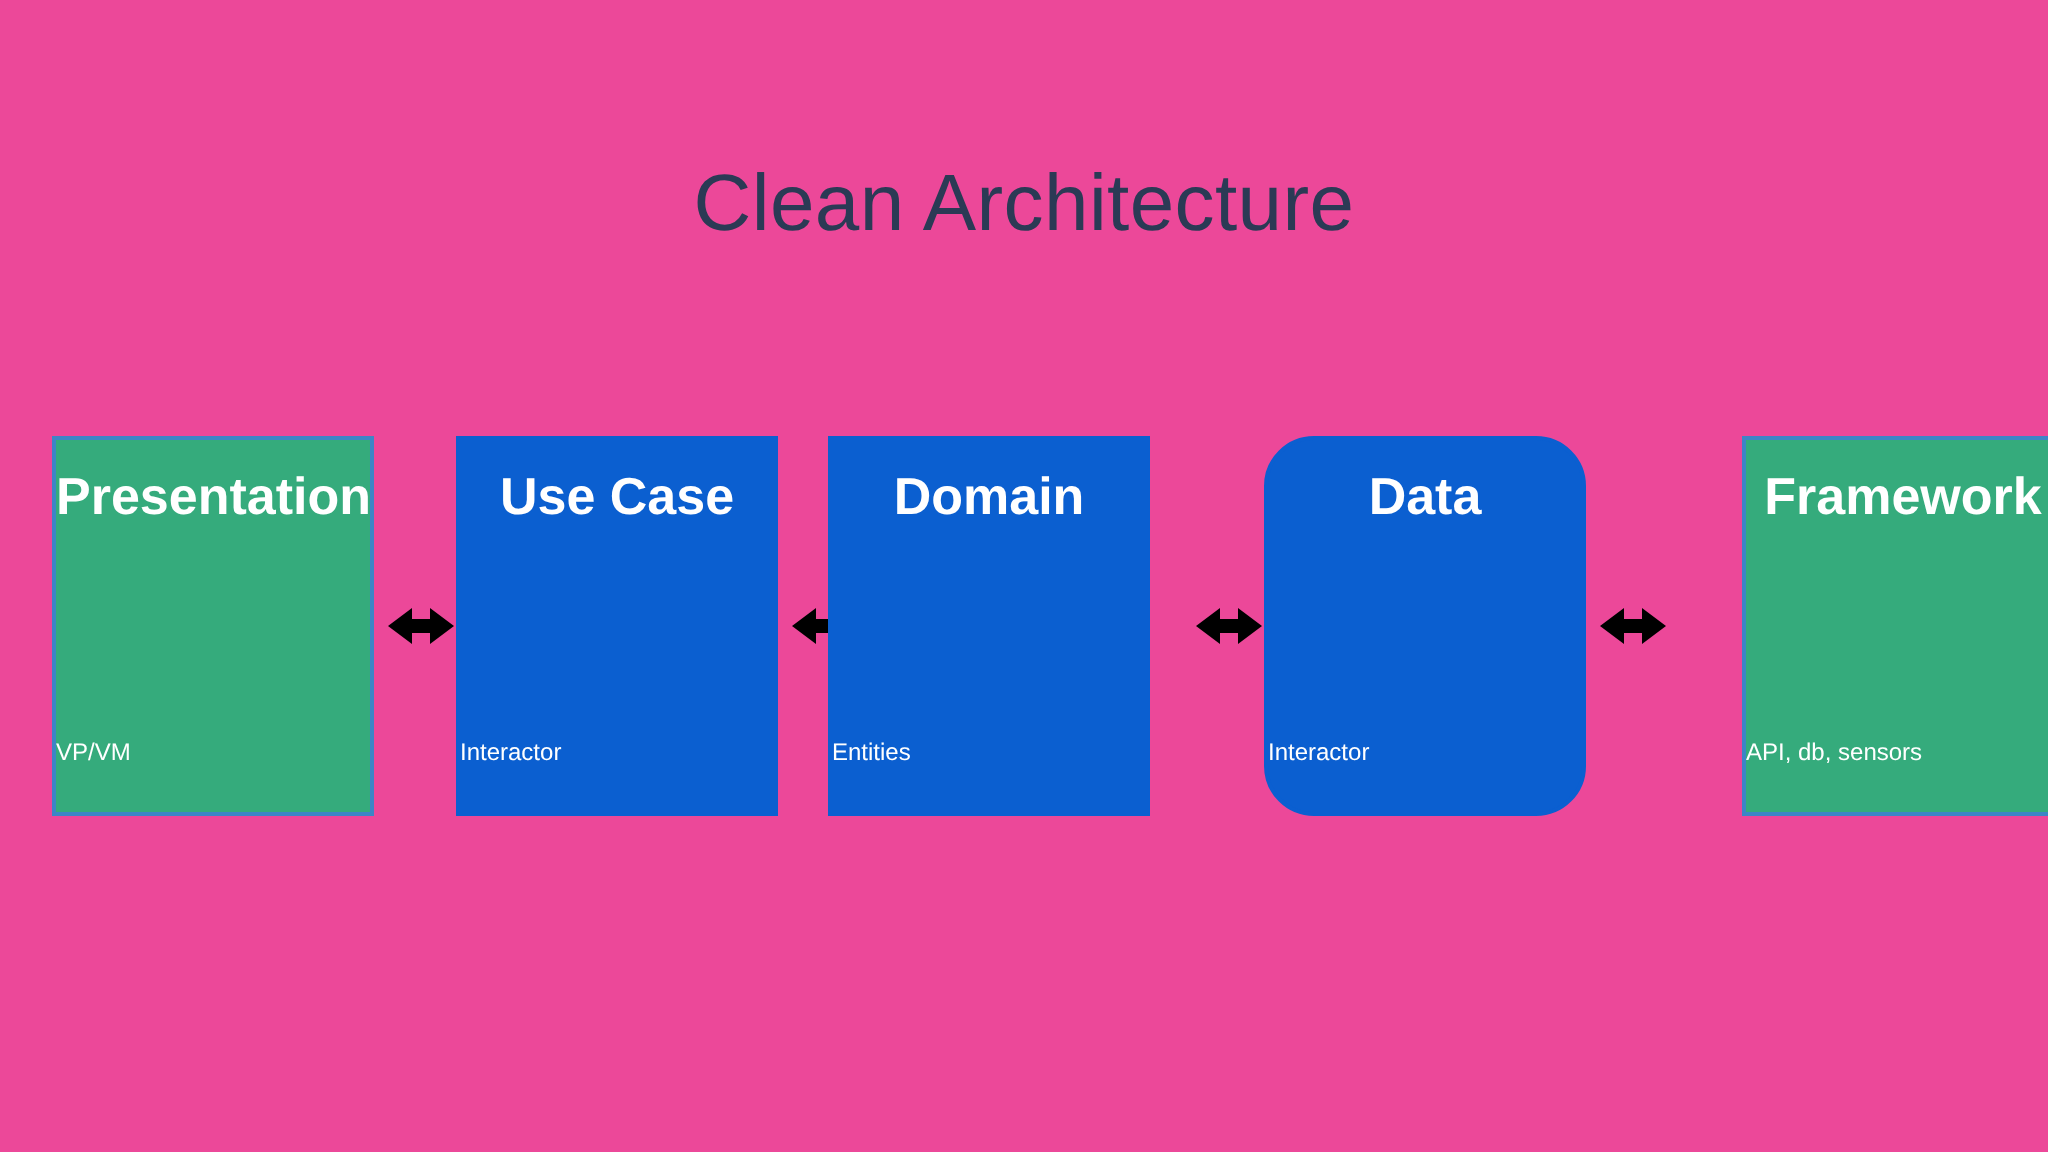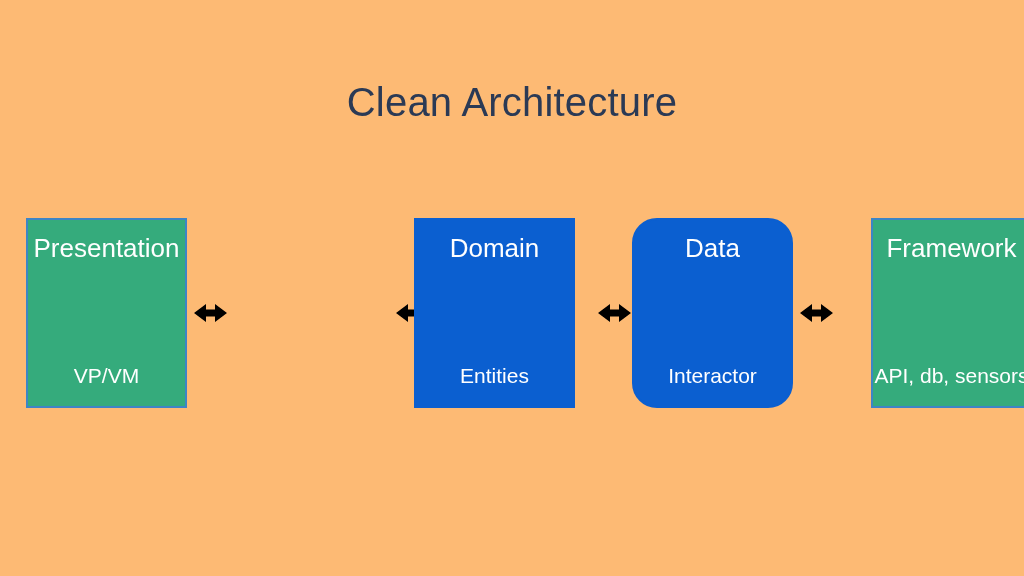--- a/index.html
+++ b/index.html
@@ -13,21 +13,21 @@
     background: #ffffff;
     font-family: "Liberation Sans", sans-serif;
     overflow: hidden;
     position: relative;
   }
 
   #slide {
     position: relative;
     width: 1024px;
     height: 576px;
-    background: #fdba74;
+    background: #ec4899;
   }
 
   
   #page-title {
     position: absolute;
     left: 0;
     top: 78px;
     width: 1024px;
     text-align: center;
     font-size: 40px;
@@ -69,31 +69,31 @@
 
   .layer-title {
     position: absolute;
     left: 0;
     right: 0;
     top: 12px;
     text-align: center;
     font-size: 26px;
     line-height: 32px;
     color: #ffffff;
-    font-weight: 400;
+    font-weight: 700;
     white-space: nowrap;
   }
 
   .layer-sub {
     position: absolute;
     left: 0;
     right: 0;
     bottom: 19px;
-    text-align: center;
-    font-size: 21px;
+    text-align: left;
+    font-size: 12px;
     line-height: 22px;
     color: #ffffff;
     font-weight: 400;
     white-space: nowrap;
   }
 
   
   .connector {
     position: absolute;
     top: 80px;
@@ -118,20 +118,24 @@
       <div class="layer-title">Presentation</div>
       <div class="layer-sub">VP/VM</div>
     </div>
 
     <div class="connector" style="left:164px;">
       <svg width="41" height="30" viewBox="0 0 41 30" xmlns="http://www.w3.org/2000/svg">
         <path d="M4 15 L16 6 L16 11.5 L25 11.5 L25 6 L37 15 L25 24 L25 18.5 L16 18.5 L16 24 Z" fill="#000000"></path>
       </svg>
     </div>
 
+    <div class="layer-box blue" style="left:202px;">
+      <div class="layer-title">Use Case</div>
+      <div class="layer-sub">Interactor</div>
+    </div>
 
     <div class="connector" style="left:366px;">
       <svg width="41" height="30" viewBox="0 0 41 30" xmlns="http://www.w3.org/2000/svg">
         <path d="M4 15 L16 6 L16 11.5 L25 11.5 L25 6 L37 15 L25 24 L25 18.5 L16 18.5 L16 24 Z" fill="#000000"></path>
       </svg>
     </div>
 
     <div class="layer-box blue" style="left:388px;">
       <div class="layer-title">Domain</div>
       <div class="layer-sub">Entities</div>

